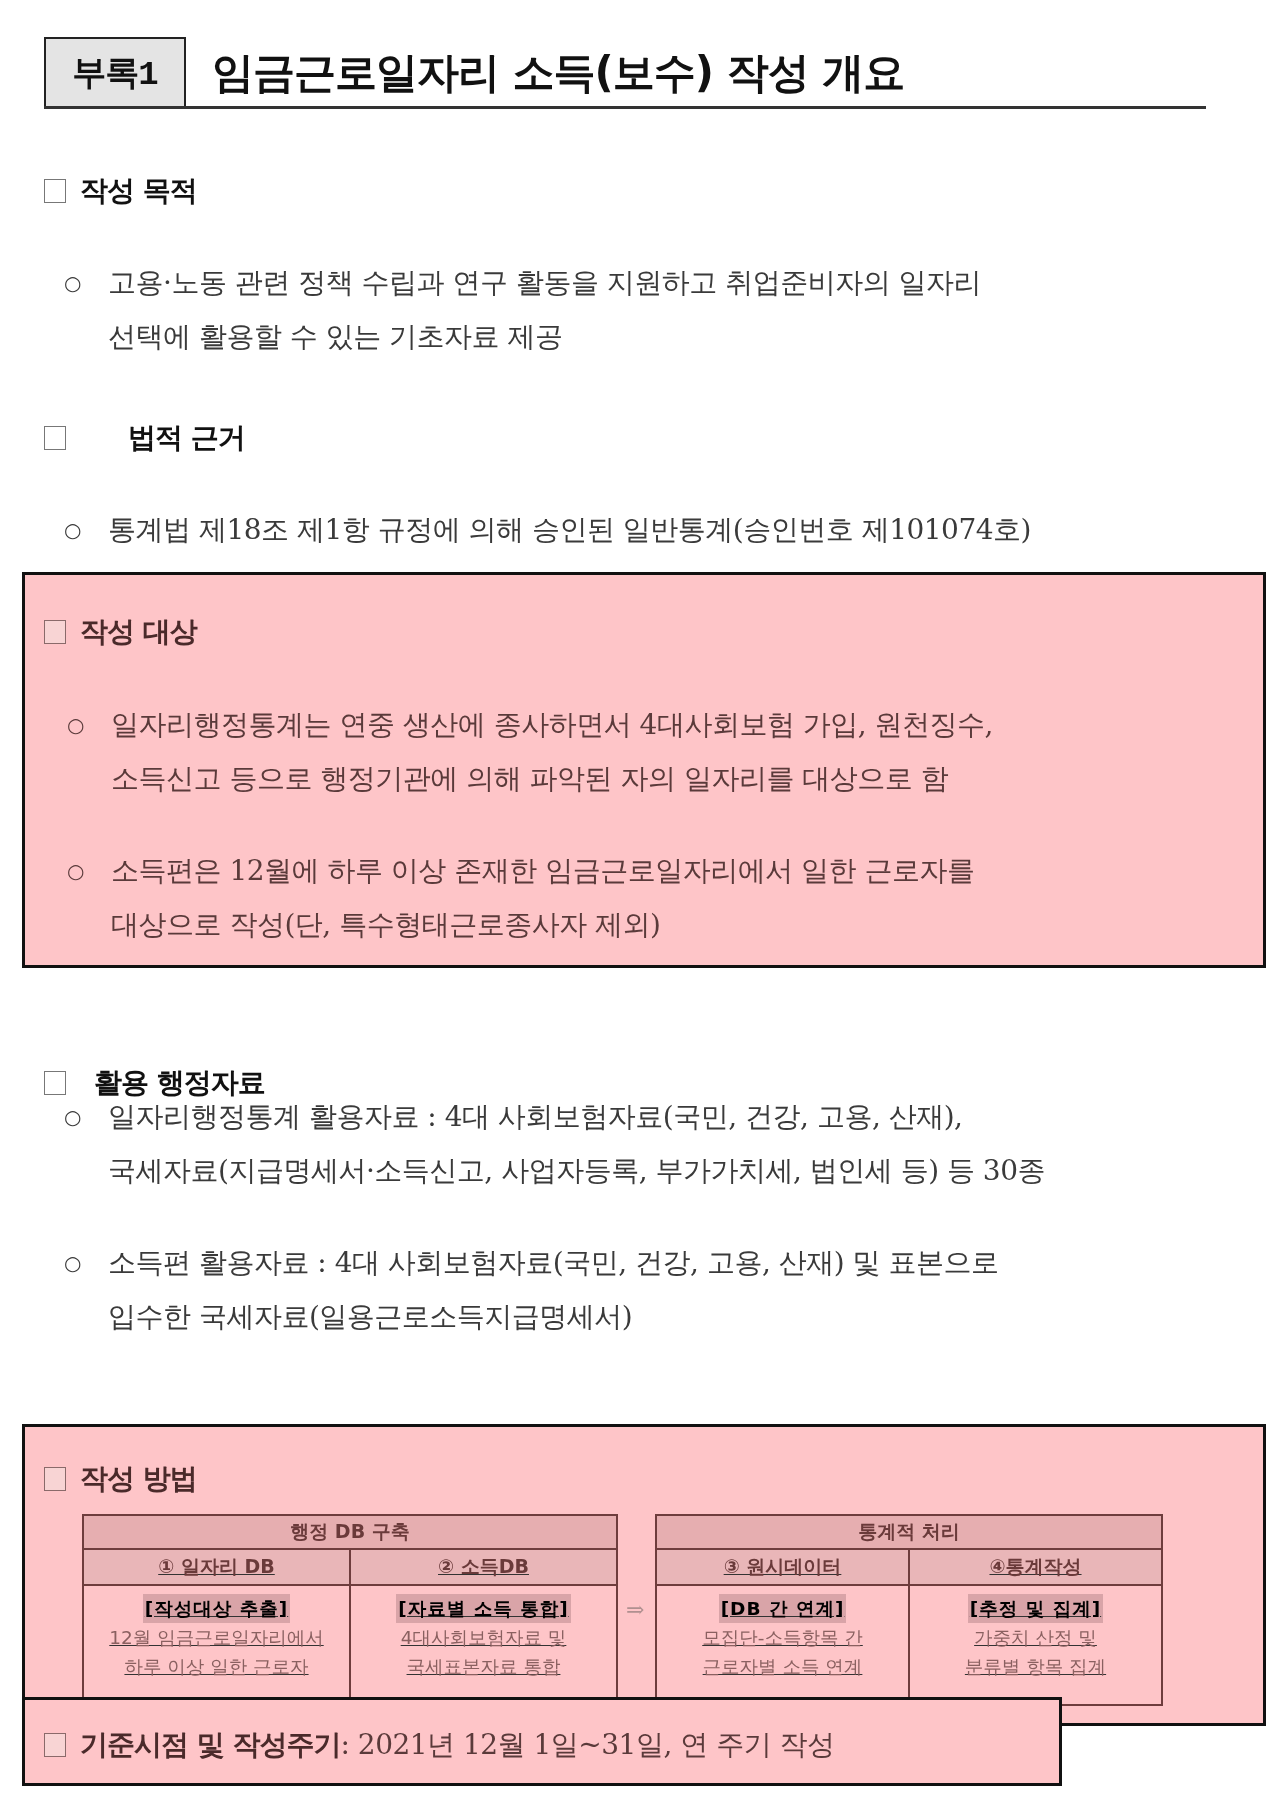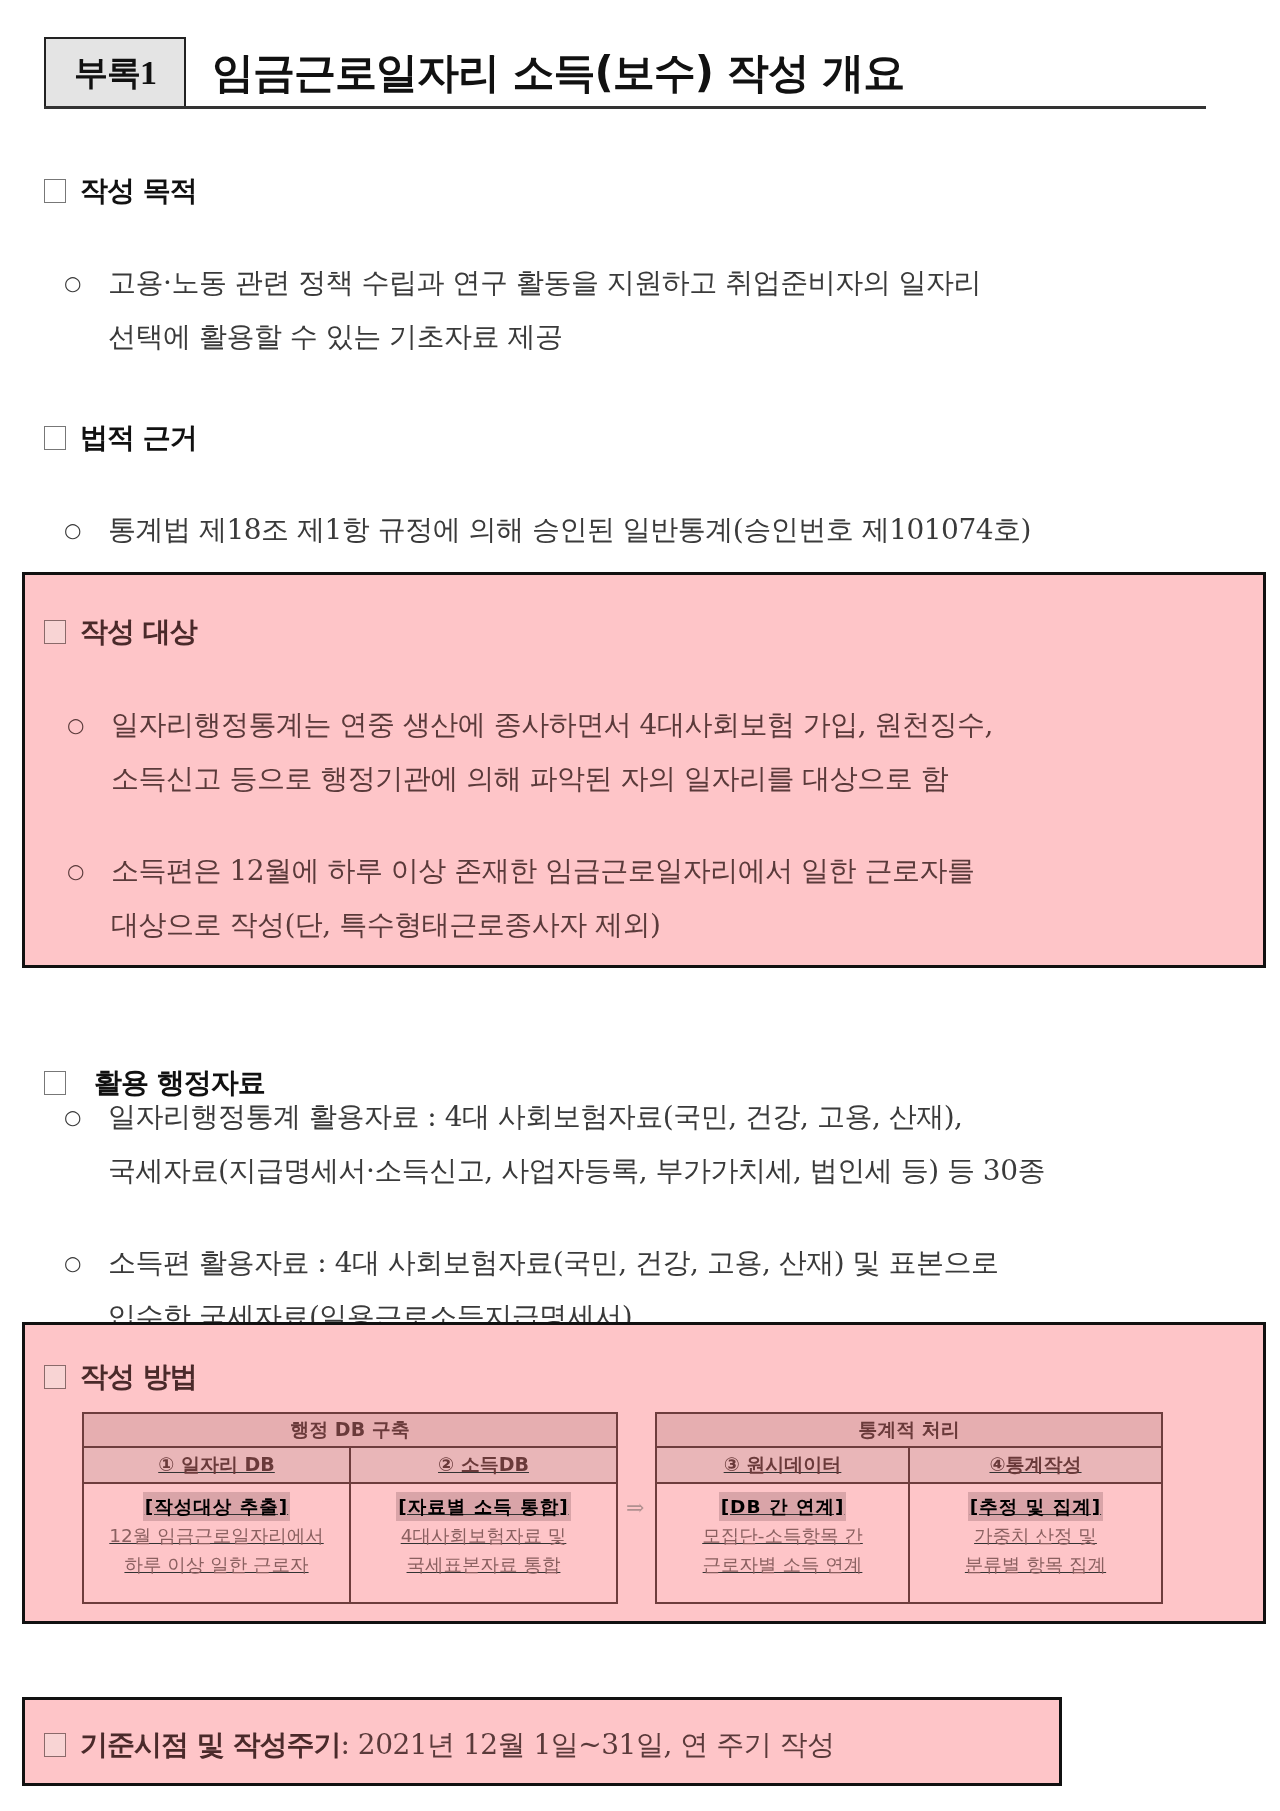--- a/index.html
+++ b/index.html
@@ -1,21 +1,21 @@
 <!DOCTYPE html>
 <html><head>
 <meta charset="utf-8">
 <style>
   html, body { margin: 0; padding: 0; background: #ffffff; }
   body { width: 1280px; height: 1811px; position: relative; overflow: hidden;
          font-family: "DejaVu Serif", "Liberation Serif", serif; color: #333; }
   .abs { position: absolute; }
   .header-badge { left: 44px; top: 37px; width: 142px; height: 70px; background: #e4e4e4;
     border: 2px solid #222; border-bottom: none; box-sizing: border-box;
-    font-family: Liberation Serif, serif; font-weight: bold; font-size: 34px; color: #111;
+    font-family: Liberation Mono, monospace; font-weight: bold; font-size: 34px; color: #111;
     display: flex; align-items: center; justify-content: center; letter-spacing: -1px; }
   .header-title { left: 212px; top: 40px; font-family: "DejaVu Sans", sans-serif; font-weight: bold;
     font-size: 42px; color: #111; letter-spacing: -1px; line-height: 66px; white-space: nowrap; }
   .header-rule { left: 44px; top: 106px; width: 1162px; height: 3px; background: #333; }
 
   .sec-head { font-family: "DejaVu Sans", sans-serif; font-weight: bold; font-size: 28px;
     color: #111; display: flex; align-items: center; white-space: nowrap; letter-spacing: -1px; }
   .sq { display: inline-block; width: 22px; height: 24px; border: 1.5px solid #777; background: #fff;
     box-sizing: border-box; margin-right: 14px; }
   .pink .sq { background: #f8d4d4; border-color: #8a6a6a; }
@@ -50,21 +50,21 @@
 <div class="abs sec-head" style="left:44px; top:172px;">
   <span class="sq"></span>
   <span>작성 목적</span>
 </div>
 <div class="bullet">
   <span class="abs mark" style="top:256px;">○</span>
   <span class="abs line" style="top:256px;">고용·노동 관련 정책 수립과 연구 활동을 지원하고 취업준비자의 일자리</span>
   <span class="abs line" style="top:310px;">선택에 활용할 수 있는 기초자료 제공</span>
 </div>
 
-<div class="abs sec-head" style="left:44px; top:419px;">
+<div class="abs sec-head" style="left:44px; top:419px;gap:48px;">
   <span class="sq"></span>
   <span>법적 근거</span>
 </div>
 <div class="bullet">
   <span class="abs mark" style="top:503px;">○</span>
   <span class="abs line" style="top:503px;">통계법 제18조 제1항 규정에 의해 승인된 일반통계(승인번호 제101074호)</span>
 </div>
 
 <div class="abs pinkbox pink" style="left:22px; top:572px; width:1244px; height:396px;">
   <div class="abs sec-head" style="left:19px; top:38px;">
@@ -91,21 +91,21 @@
   <span class="abs mark" style="top:1090px;">○</span>
   <span class="abs line" style="top:1090px;">일자리행정통계 활용자료 : 4대 사회보험자료(국민, 건강, 고용, 산재),</span>
   <span class="abs line" style="top:1144px;">국세자료(지급명세서·소득신고, 사업자등록, 부가가치세, 법인세 등) 등 30종</span>
 </div>
 <div class="bullet">
   <span class="abs mark" style="top:1236px;">○</span>
   <span class="abs line" style="top:1236px;">소득편 활용자료 : 4대 사회보험자료(국민, 건강, 고용, 산재) 및 표본으로</span>
   <span class="abs line" style="top:1290px;">입수한 국세자료(일용근로소득지급명세서)</span>
 </div>
 
-<div class="abs pinkbox pink" style="left:22px; top:1322px; width:1244px; height:302px;">
+<div class="abs pinkbox pink" style="left:22px; top:1424px; width:1244px; height:302px;">
   <div class="abs sec-head" style="left:19px; top:33px;">
     <span class="sq"></span>
     <span>작성 방법</span>
   </div>
 
   <div class="abs diagram" style="left:57px; top:87px; width:536px; height:192px;">
     <div class="dtitle">행정 DB 구축</div>
     <div class="dcols">
       <div class="dcol">
         <div class="dsub">① 일자리 DB</div>

